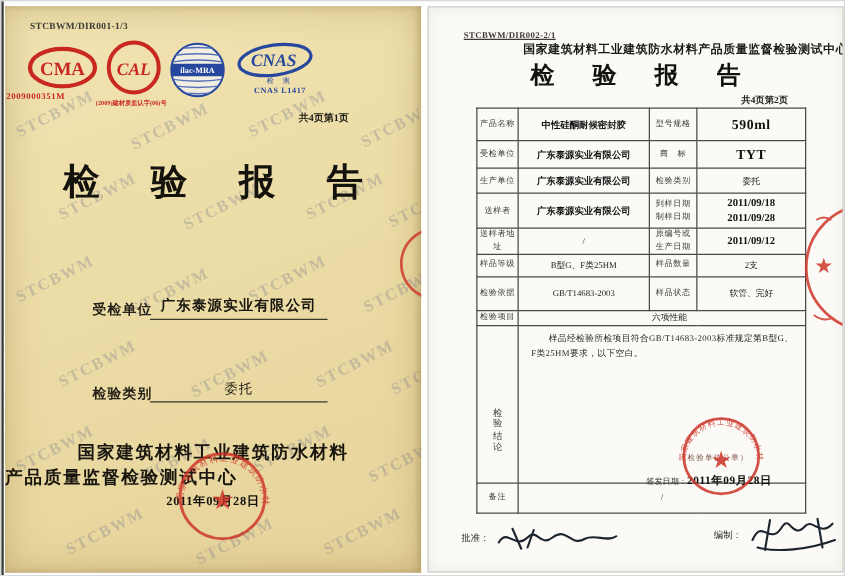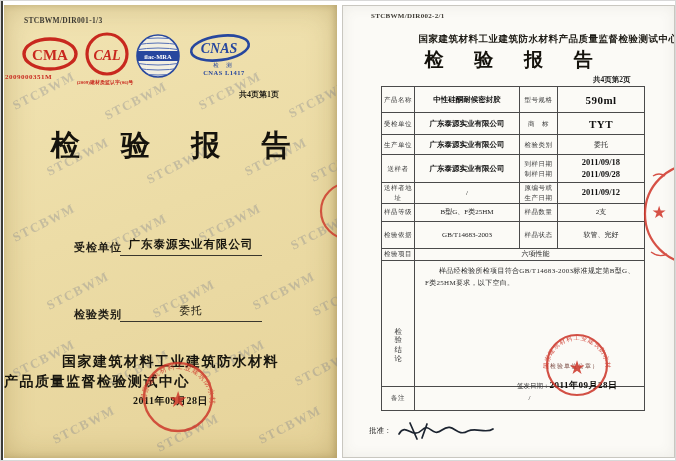--- a/index.html
+++ b/index.html
@@ -46,21 +46,21 @@
   .lp-date{position:absolute;left:0;top:389px;width:100%;text-align:center;font-size:10px;font-weight:bold;color:#14120c;letter-spacing:.5px;}
   .stamp-main{position:absolute;left:132px;top:350px;opacity:.82;}
   .lp-edge-stamp{position:absolute;left:303px;top:176px;opacity:.8;}
 
   
   .page-right{
     position:absolute;left:341px;top:4px;width:333px;height:453px;overflow:hidden;
     background:#fbfaf6;border:1px solid #c9c7c0;box-sizing:border-box;
     box-shadow:inset 0 0 14px rgba(80,80,70,.08);
   }
-  .rp-code{position:absolute;left:28px;top:6px;font-size:7px;font-weight:bold;color:#3d3a33;letter-spacing:.3px;}
+  .rp-code{position:absolute;left:28px;top:18px;font-size:7px;font-weight:bold;color:#3d3a33;letter-spacing:.3px;text-decoration:underline;}
   .rp-org{position:absolute;left:0;top:27px;width:100%;text-align:center;font-size:9.5px;font-weight:bold;color:#1c1a14;letter-spacing:.5px;margin-left:40px;}
   .rp-title{position:absolute;left:0;top:41px;width:100%;text-align:center;font-size:19px;font-weight:bold;color:#14120c;letter-spacing:13px;text-indent:13px;}
   .rp-pageind{position:absolute;left:250px;top:69px;font-size:7.5px;font-weight:bold;color:#222;}
 
   .rt{position:absolute;left:38px;top:80px;width:263px;border-collapse:collapse;table-layout:fixed;border:1.5px solid #3a3a3a;}
   .rt td{border:1px solid #4a4a4a;text-align:center;vertical-align:middle;padding:0;color:#222;}
   .rt .lab{font-size:6.5px;color:#3a3a3a;letter-spacing:.5px;line-height:1.5;}
   .rt .val{font-size:7px;}
   .rt .b{font-weight:bold;font-size:7.5px;color:#111;}
   .rt .big{font-size:11px;letter-spacing:.5px;}
@@ -295,20 +295,31 @@
     <div class="sig" style="left:26px;top:412px;">
       <span class="slab">批准：</span>
       <svg width="100" height="26" viewBox="0 0 100 26">
         <g fill="none" stroke="#1c2430" stroke-width="1.7" stroke-linecap="round">
           <path d="M3,16 C10,4 16,22 26,12 C34,4 36,20 46,12 C58,3 60,20 72,13 C80,9 90,16 97,11"></path>
           <path d="M14,5 L21,21"></path>
             <path d="M31,6 L26,20"></path>
         </g>
       </svg>
     </div>
+    <div class="sig" style="left:228px;top:406px;">
+      <span class="slab">编制：</span>
+      <svg width="74" height="32" viewBox="0 0 74 32">
+        <g fill="none" stroke="#1c2430" stroke-width="1.7" stroke-linecap="round">
+          <path d="M4,20 C12,2 18,26 28,9 C34,0 36,20 46,9 C52,2 58,18 68,7"></path>
+          <path d="M8,26 C24,30 48,28 70,20"></path>
+          <path d="M18,4 L14,28"></path>
+            <path d="M56,3 L60,26"></path>
+        </g>
+      </svg>
+    </div>
 
     <svg class="rp-edge-stamp" width="90" height="120" viewBox="0 0 90 120">
       <circle cx="72" cy="58" r="50" fill="none" stroke="#d03428" stroke-width="2.2"></circle>
       <text x="36" y="62" text-anchor="middle" font-size="17" fill="#d03428">★</text>
       <path d="M30,20 q6,-4 12,0 M28,96 q8,6 16,2" fill="none" stroke="#d03428" stroke-width="1.4"></path>
     </svg>
   </div>
 </div>
 
 </body></html>

